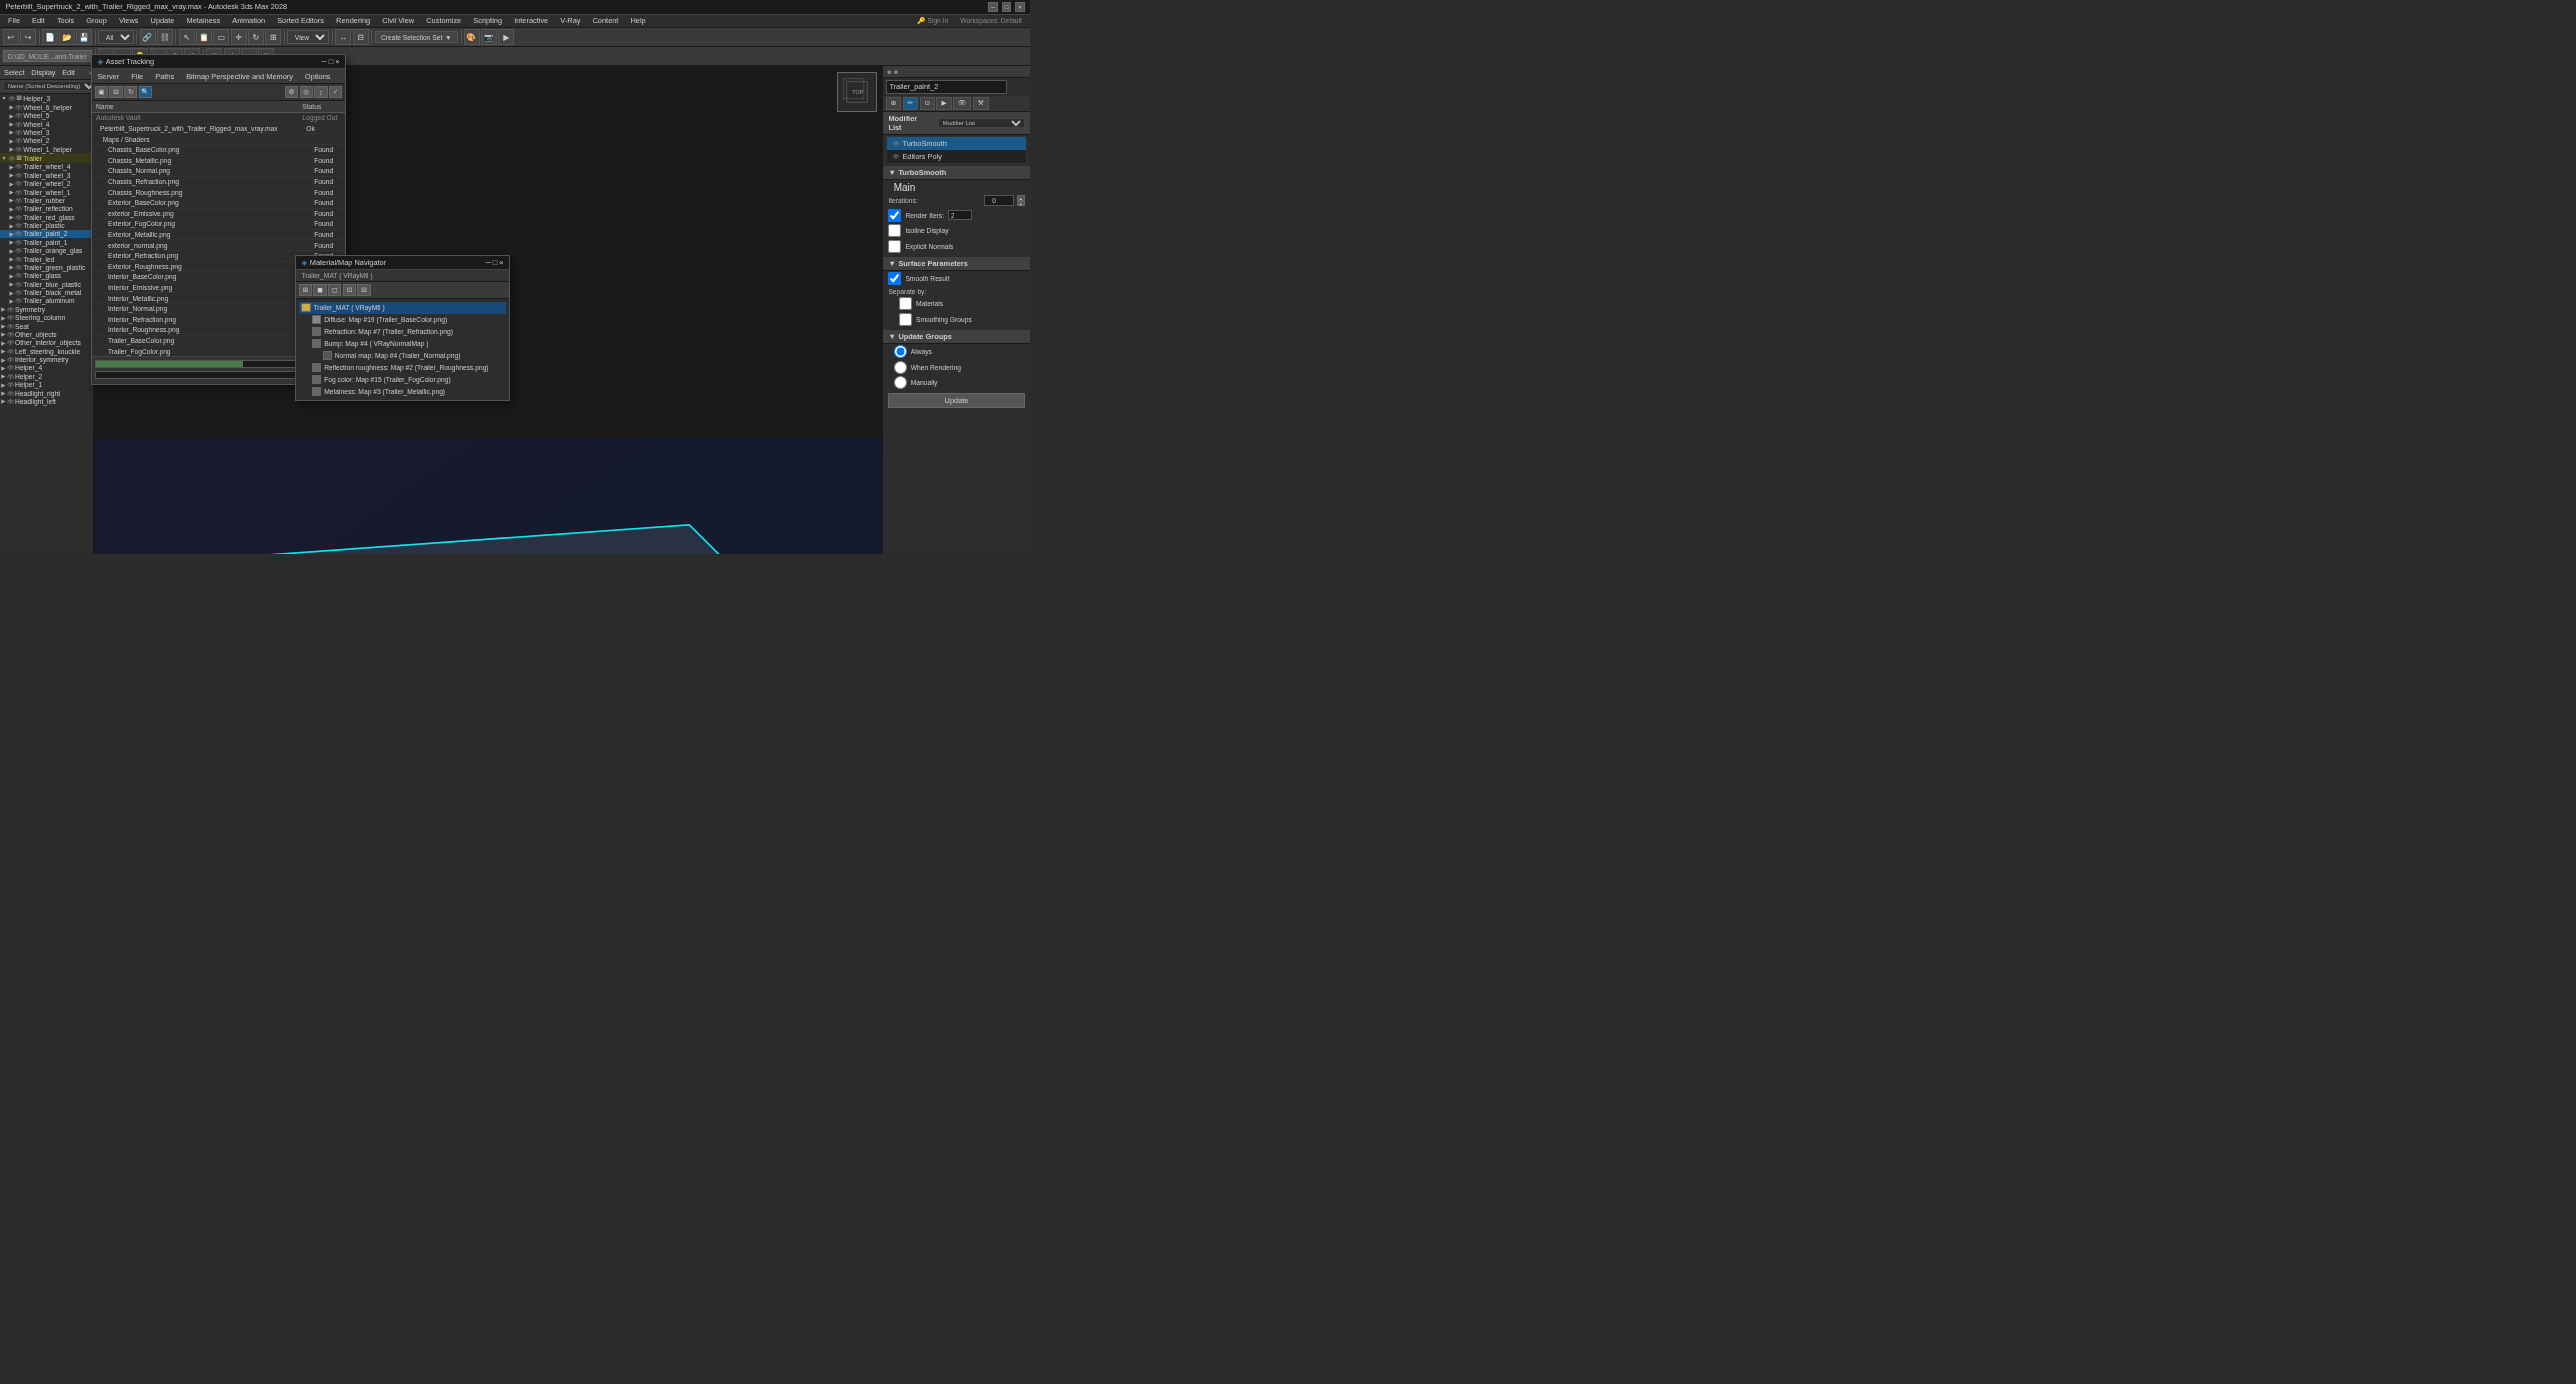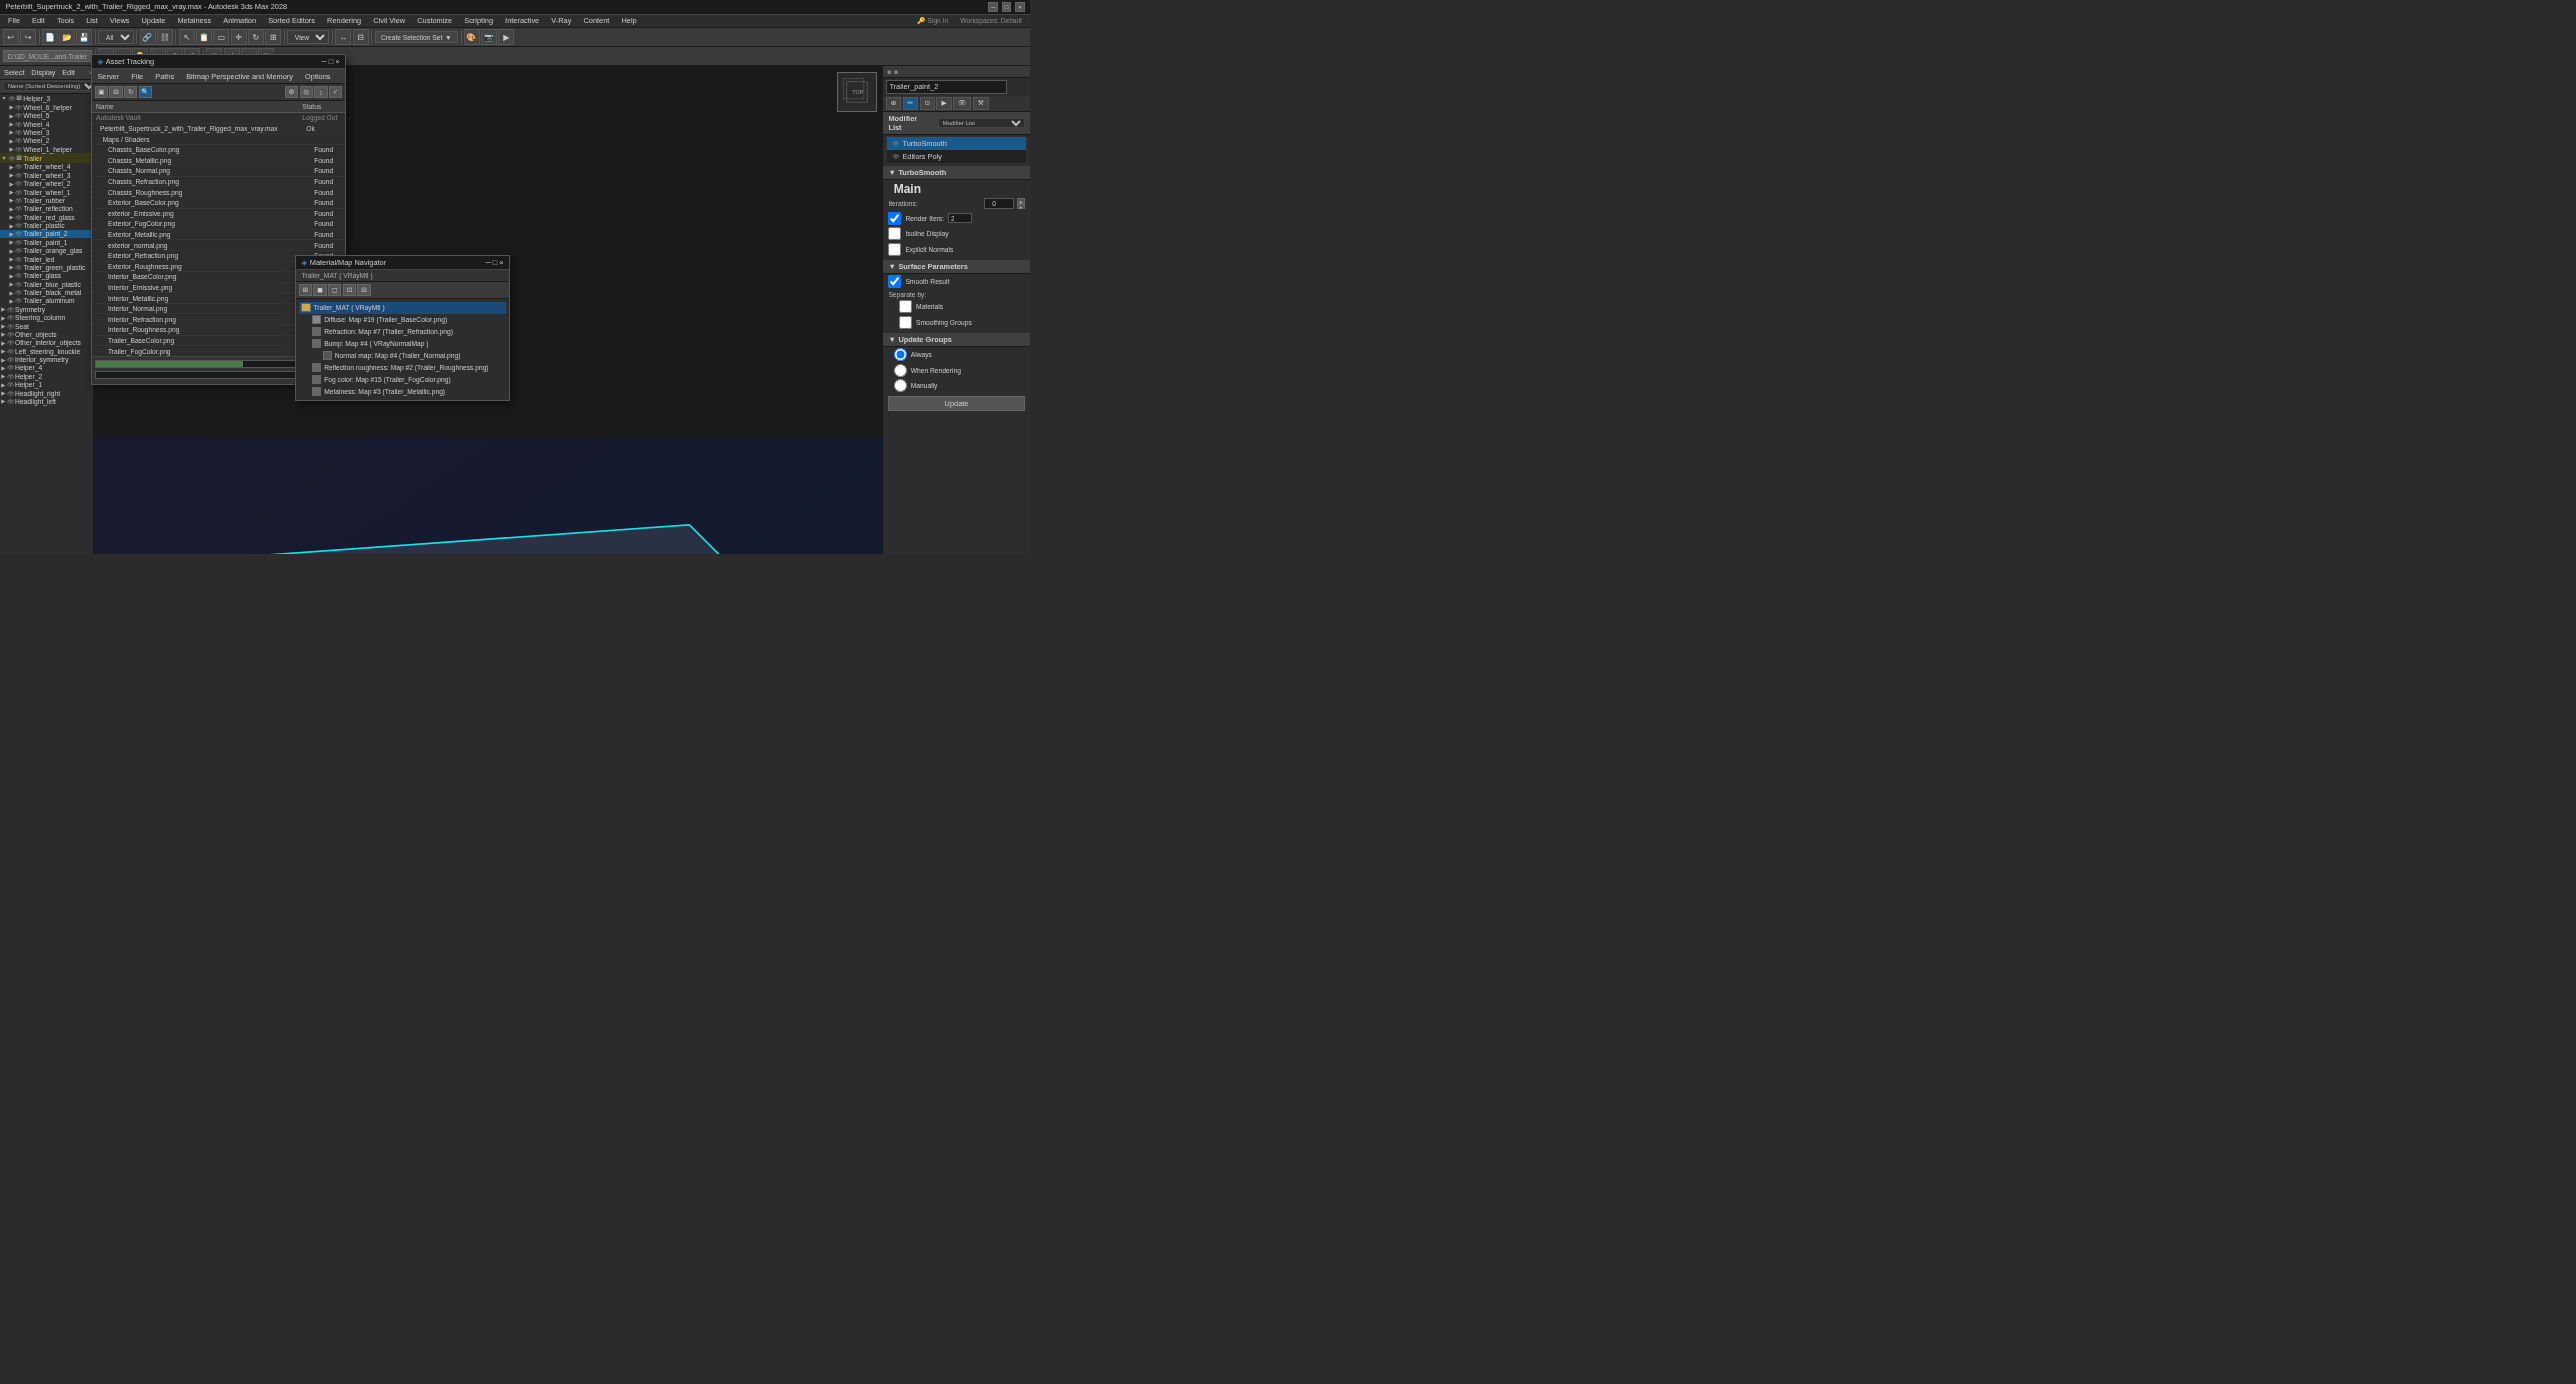--- a/index.html
+++ b/index.html
@@ -235,22 +235,22 @@
     .checkbox-row {
       display: flex;
       align-items: center;
       padding: 1.3px 5.4px;
       gap: 4px;
       font-size: 6.7px;
     }
     .checkbox-row input { margin: 0; }
     .sub-section {
       padding: 2px 5.4px 1.3px 10.7px;
-      font-size: 12px;
-      font-weight: bold;
+      font-size: 10px;
+      font-weight: normal;
       color: #ddd;
     }
     .radio-row {
       display: flex;
       align-items: center;
       padding: 1.3px 10.7px;
       gap: 4px;
       font-size: 6.7px;
     }
     .radio-row input { margin: 0; }
@@ -491,21 +491,21 @@
     <div class="win-btn">─</div>
     <div class="win-btn">□</div>
     <div class="win-btn">×</div>
   </div>
 </div>
 
 <div id="menu-bar">
   <span class="menu-item">File</span>
   <span class="menu-item">Edit</span>
   <span class="menu-item">Tools</span>
-  <span class="menu-item">List</span>
+  <span class="menu-item">Group</span>
   <span class="menu-item">Views</span>
   <span class="menu-item">Update</span>
   <span class="menu-item">Metalness</span>
   <span class="menu-item">Animation</span>
   <span class="menu-item">Sorted Editors</span>
   <span class="menu-item">Rendering</span>
   <span class="menu-item">Civil View</span>
   <span class="menu-item">Customize</span>
   <span class="menu-item">Scripting</span>
   <span class="menu-item">Interactive</span>

